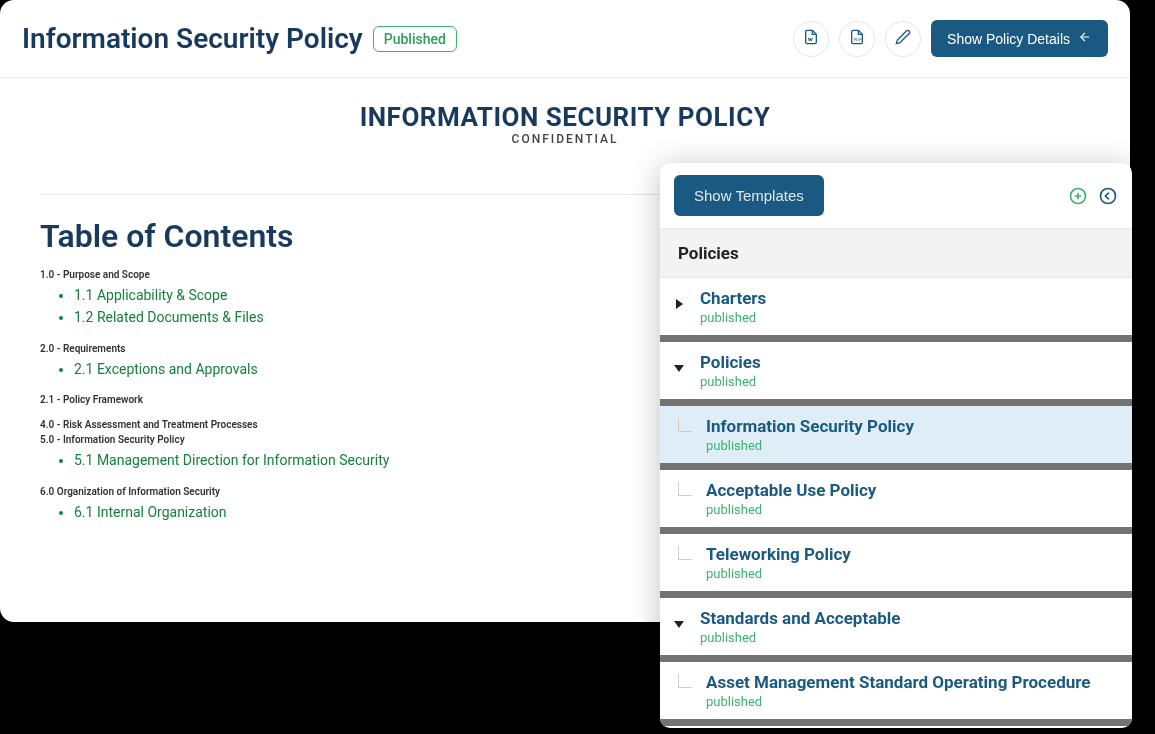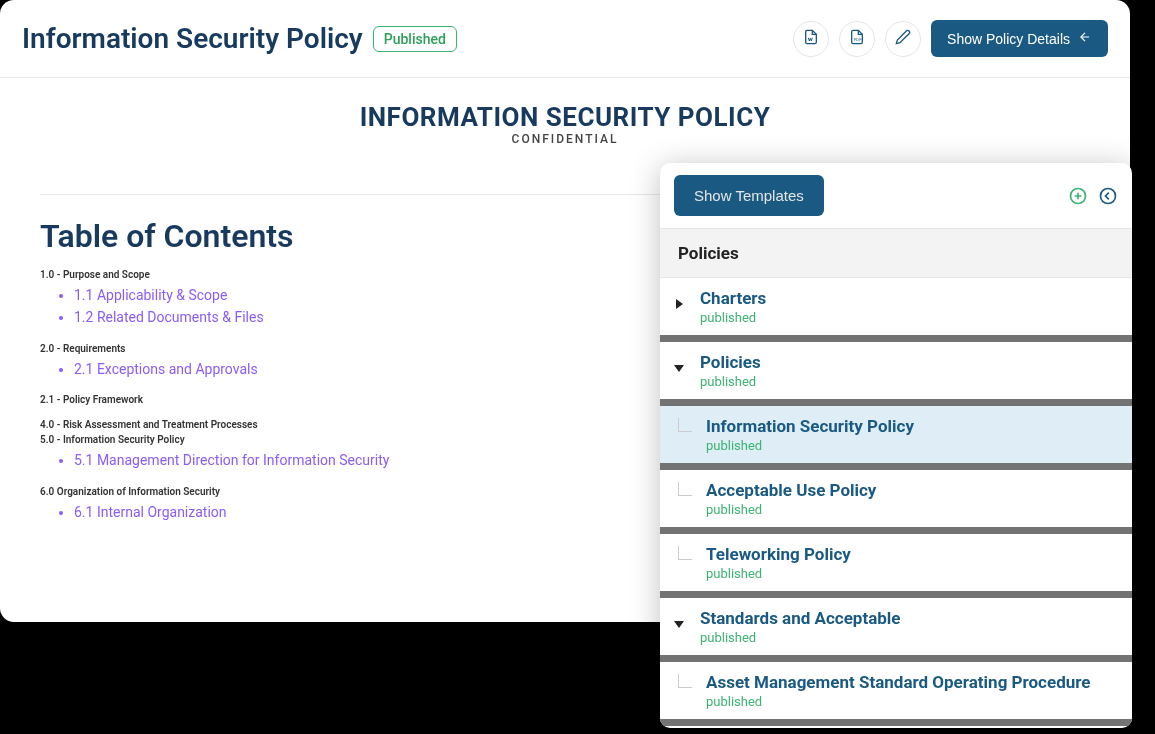--- a/index.html
+++ b/index.html
@@ -111,21 +111,21 @@
     color: #333;
     font-weight: 600;
     margin-bottom: 4px;
   }
   .toc-sublist {
     list-style: disc;
     padding-left: 34px;
   }
   .toc-sublist li {
     font-size: 14px;
-    color: #8b5cf6;
+    color: #15803d;
     font-weight: 400;
     line-height: 1.6;
   }
 
   
   .side-panel {
     position: absolute;
     top: 163px;
     left: 660px;
     width: 472px;

